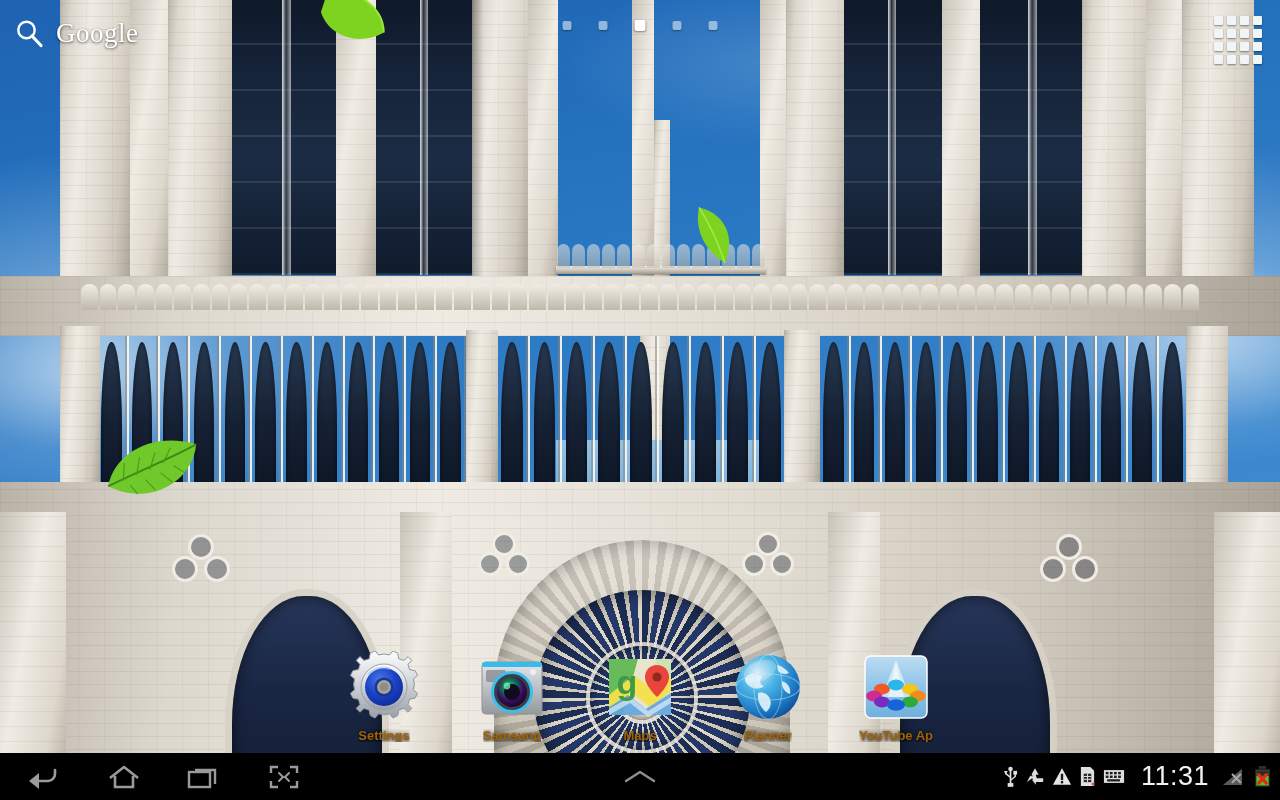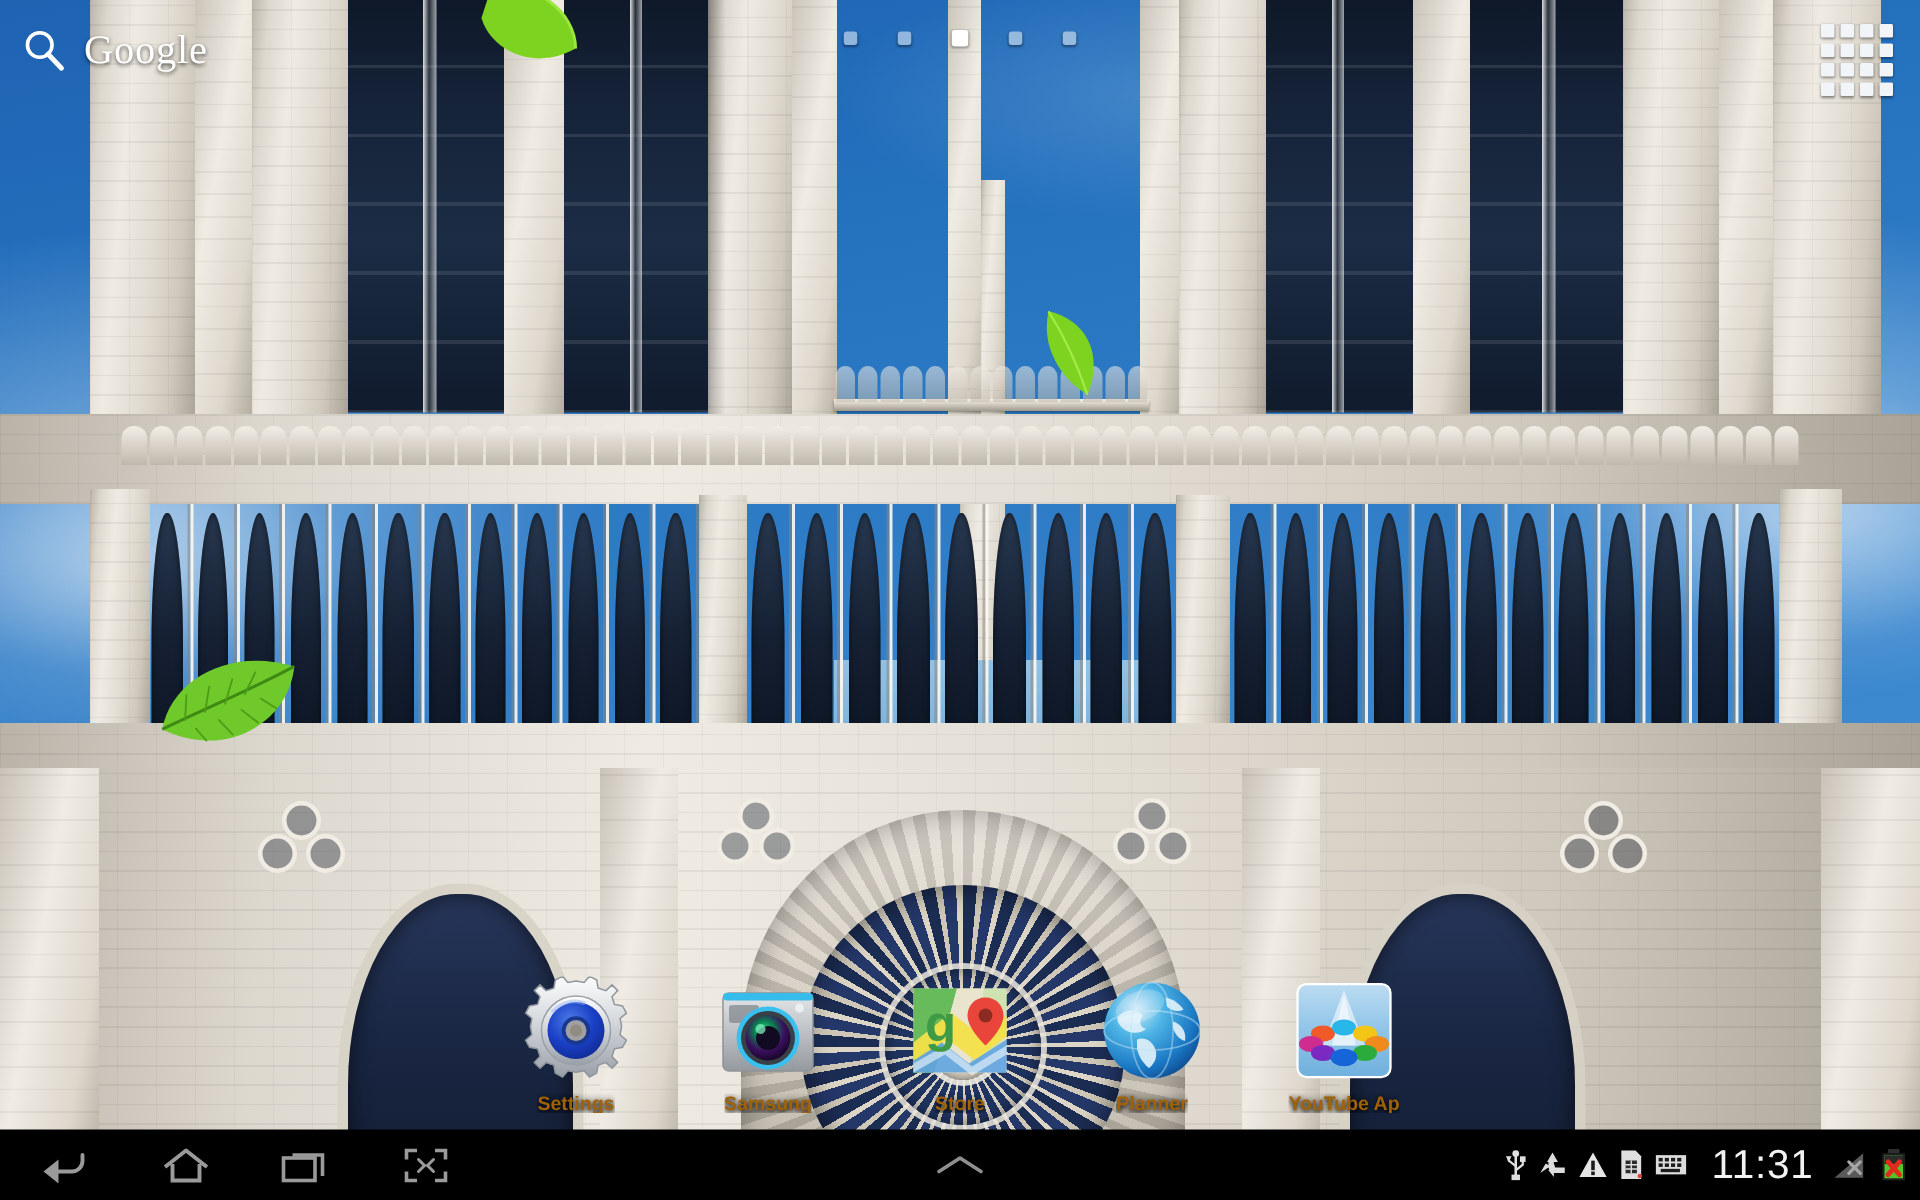--- a/index.html
+++ b/index.html
@@ -520,21 +520,21 @@
           <polygon points="34,8 52,8 42,64 19,64" fill="#e9e4cd"></polygon>
           <polygon points="52,8 67,8 67,40 42,64" fill="#cfe2b2"></polygon>
           <polygon points="5,44 30,24 48,38 67,26 67,40 46,56 28,42 5,58" fill="#f4e04a" opacity=".95"></polygon>
           <polygon points="5,56 24,44 42,58 67,42 67,64 5,64" fill="#5fa3e0" opacity=".9"></polygon>
           <polygon points="5,58 26,46 44,60 67,46 67,52 44,66 26,52 5,64" fill="#ffffff" opacity=".55"></polygon>
           <text x="23" y="43" font-family="Liberation Sans, sans-serif" font-size="34" font-weight="700" text-anchor="middle" fill="#3f9a45">g</text>
           <path d="M53 14 c7 0 12 5.5 12 12 0 9-12 20-12 20 s-12-11-12-20 c0-6.5 5-12 12-12 z" fill="#e9453b"></path>
           <circle cx="53" cy="26" r="4.6" fill="#8c2b22"></circle>
         </svg>
       </span>
-      <span class="lbl">Store</span>
+      <span class="lbl">Maps</span>
     </div>
 
     <div class="app">
       <span class="ic">
         <svg viewBox="0 0 72 72" width="72" height="72" aria-hidden="true">
           <defs>
             <radialGradient id="globe" cx="34%" cy="28%" r="78%">
               <stop offset="0" stop-color="#cfeaf8"></stop>
                 <stop offset=".35" stop-color="#4fb6e6"></stop>
               <stop offset=".78" stop-color="#1b78c4"></stop>

